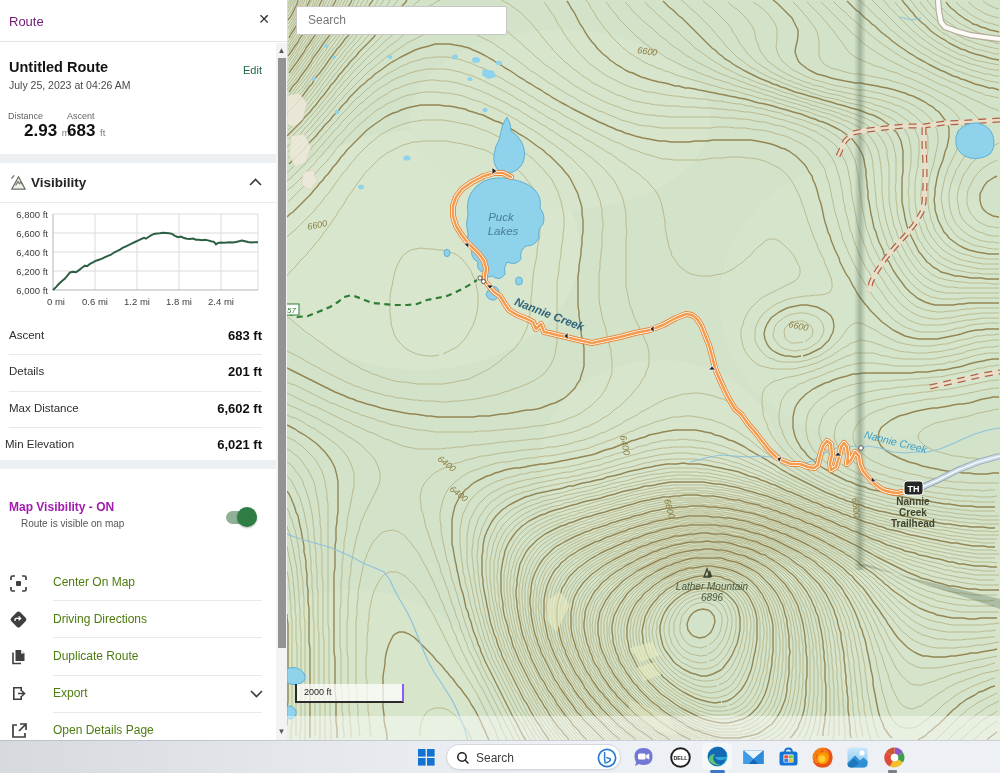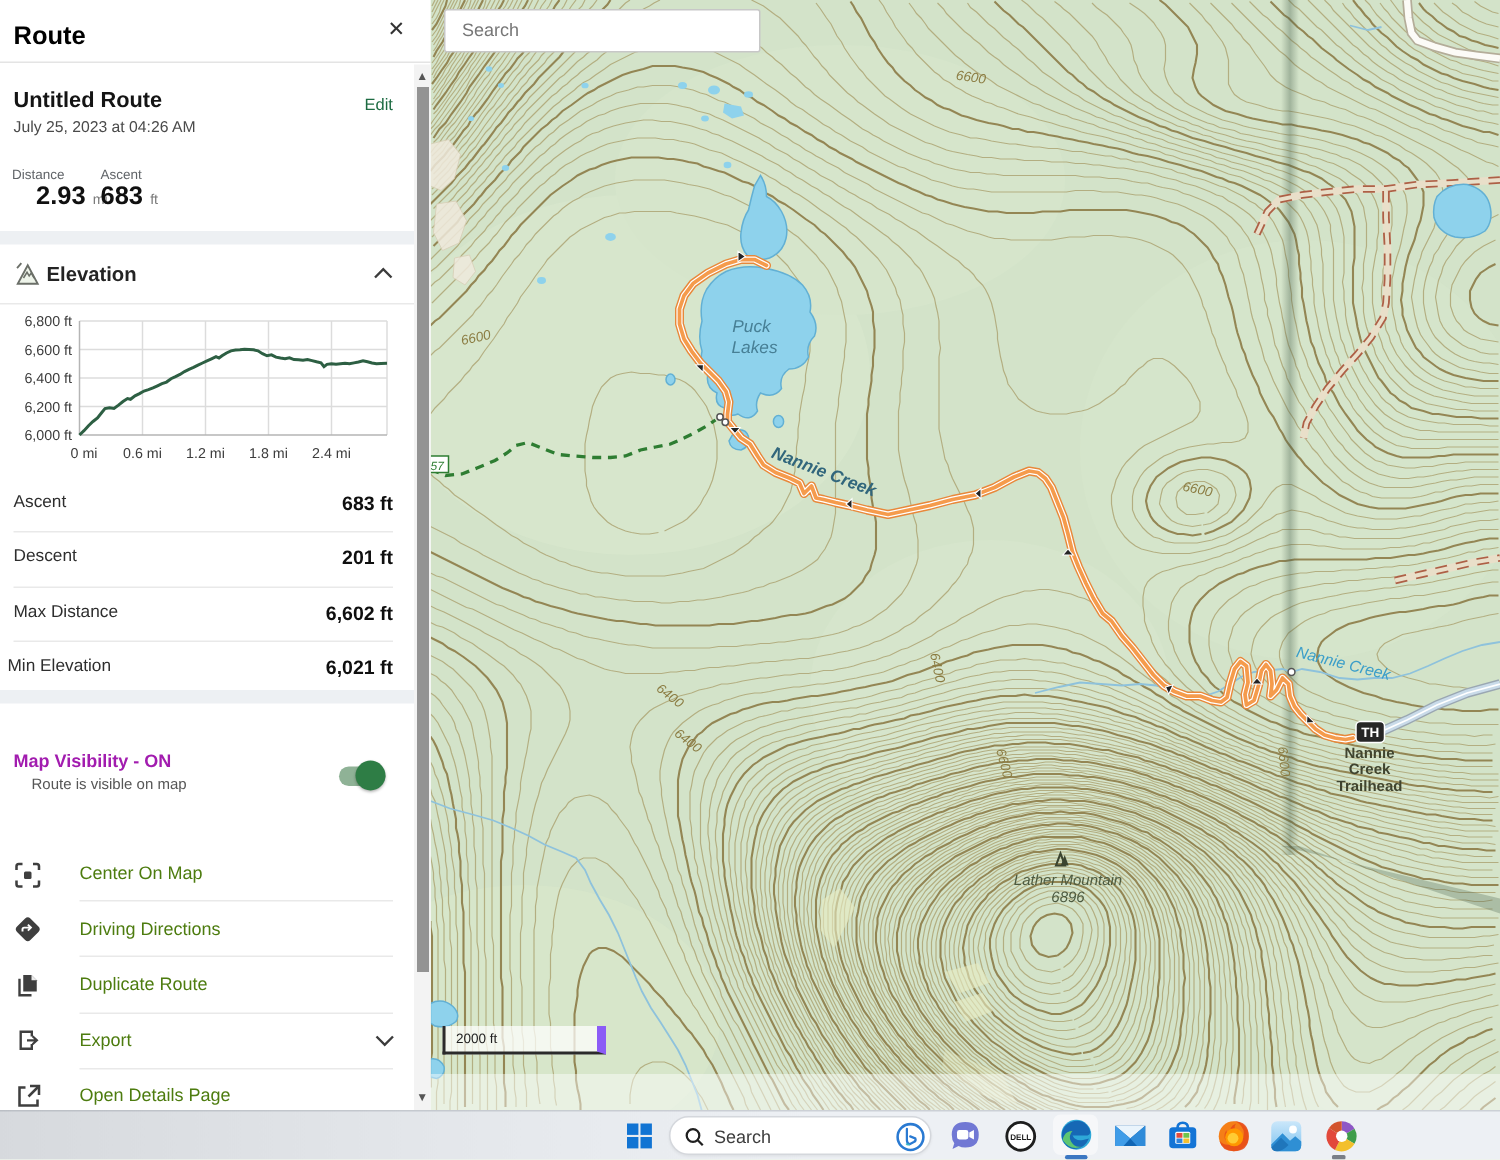--- a/index.html
+++ b/index.html
@@ -1,22 +1,22 @@
 <!DOCTYPE html>
 <html><head><meta charset="utf-8"><style>
 *{margin:0;padding:0;box-sizing:border-box}
 html,body{width:1000px;height:773px;overflow:hidden;font-family:"Liberation Sans",sans-serif}
 .stage{position:relative;width:1000px;height:773px;background:#fff}
 .map{position:absolute;left:287px;top:0;width:713px;height:741px;overflow:hidden;background:#d3e3c9}
 .searchbox{position:absolute;left:9px;top:6px;width:211px;height:29px;background:#fff;border:1px solid #c7c7c7;border-radius:2px;line-height:27px;padding-left:11px;font-size:13.5px;color:#767676}
-.scalebar{position:absolute;left:8px;top:684px;width:109px;height:19px;background:rgba(255,255,255,.72);border-left:2px solid #2b2b2b;border-right:6px solid #8b5cf6;border-bottom:2px solid #2b2b2b;font-size:9px;color:#1f1f1f;line-height:17px;padding-left:7px}
+.scalebar{position:absolute;left:8px;top:684px;width:109px;height:19px;background:rgba(255,255,255,.72);border-left:2px solid #2b2b2b;border-right:2px solid #8b5cf6;border-bottom:2px solid #2b2b2b;font-size:9px;color:#1f1f1f;line-height:17px;padding-left:7px}
 .fade{position:absolute;left:0;top:716px;width:713px;height:25px;background:rgba(255,255,255,.45)}
 .panel{position:absolute;left:0;top:0;width:287px;height:740px;background:#fff}
 .phead{position:absolute;left:0;top:0;width:287px;height:42px;border-bottom:1px solid #e4e4e4}
-.phead .t{position:absolute;left:9px;top:14px;font-size:17px;font-weight:bold;color:#000000}
+.phead .t{position:absolute;left:9px;top:14px;font-size:13px;font-weight:normal;color:#701a75}
 .phead .x{position:absolute;right:17px;top:11px;font-size:14px;color:#333}
 .sb{position:absolute;left:276px;top:43px;width:11px;height:697px;background:#f3f3f3}
 .sb .th{position:absolute;left:1.5px;top:15px;width:8px;height:590px;background:#939393}
 .sb .ar{position:absolute;left:0;width:11px;height:12px;font-size:8px;color:#555;text-align:center;line-height:12px}
 .band{position:absolute;left:0;width:276px;height:9px;background:#edf0f3}
 .hr{position:absolute;background:#e9e9e9;height:1px}
 .lbl{position:absolute;font-size:11.5px;color:#2e2e2e}
 .val{position:absolute;right:25px;font-size:13px;font-weight:bold;color:#0f0f0f;text-align:right}
 .mi{position:absolute;font-size:12px;color:#4d7c0f}
 .micon{position:absolute;left:9px;width:19px;height:19px}
@@ -392,21 +392,21 @@
 <div style="position:absolute;left:8px;top:111px;font-size:9px;color:#606468">Distance</div>
 <div style="position:absolute;left:67px;top:111px;font-size:9px;color:#606468">Ascent</div>
 <div style="position:absolute;left:24px;top:121px;font-size:17px;font-weight:bold;color:#101010">2.93 <span style="font-size:9.5px;font-weight:normal;color:#7a7a7a">mi</span></div>
 <div style="position:absolute;left:67px;top:121px;font-size:17px;font-weight:bold;color:#101010">683 <span style="font-size:9.5px;font-weight:normal;color:#7a7a7a">ft</span></div>
 <div class="band" style="top:154px"></div>
 <svg class="micon" style="top:173px" viewBox="0 0 20 20">
         <path d="M3 17 L10 4 L17 17 Z" fill="#eef4ea" stroke="#6b6f68" stroke-width="1.3"></path>
         <path d="M7 13 L9.5 9 L11 11.5 L12.5 9.5 L14.5 13" fill="none" stroke="#6b6f68" stroke-width="1.1"></path>
         <path d="M2.5 6 L5.5 2.5" stroke="#6b6f68" stroke-width="1.3"></path>
       </svg>
-<div style="position:absolute;left:31px;top:175px;font-size:13.5px;font-weight:bold;color:#242424">Elevation</div>
+<div style="position:absolute;left:31px;top:175px;font-size:13.5px;font-weight:bold;color:#242424">Visibility</div>
 <svg style="position:absolute;left:248px;top:177px" width="15" height="10" viewBox="0 0 15 10">
         <path d="M2 8 L7.5 2.5 L13 8" fill="none" stroke="#3c3c3c" stroke-width="1.6"></path>
       </svg>
 <div class="hr" style="left:0;top:202px;width:276px"></div>
 <svg style="position:absolute;left:0;top:206px" width="276" height="102" viewBox="0 0 276 102">
 <g stroke="#dcdcdc" stroke-width="1">
 <line x1="53" y1="8" x2="258" y2="8"></line>
           <line x1="53" y1="27" x2="258" y2="27"></line>
           <line x1="53" y1="46" x2="258" y2="46"></line>
           <line x1="53" y1="65" x2="258" y2="65"></line>
@@ -432,21 +432,21 @@
 <text x="56" y="99">0 mi</text>
           <text x="95" y="99">0.6 mi</text>
           <text x="137" y="99">1.2 mi</text>
           <text x="179" y="99">1.8 mi</text>
           <text x="221" y="99">2.4 mi</text>
 </g>
 </svg>
 <div class="lbl" style="left:9px;top:329px">Ascent</div>
       <div class="val" style="top:328px">683 ft</div>
 <div class="hr" style="left:9px;top:354px;width:253px"></div>
-<div class="lbl" style="left:9px;top:365px">Descent</div>
+<div class="lbl" style="left:9px;top:365px">Details</div>
       <div class="val" style="top:364px">201 ft</div>
 <div class="hr" style="left:9px;top:391px;width:253px"></div>
 <div class="lbl" style="left:9px;top:402px">Max Distance</div>
       <div class="val" style="top:401px">6,602 ft</div>
 <div class="hr" style="left:9px;top:427px;width:253px"></div>
 <div class="lbl" style="left:5px;top:438px">Min Elevation</div>
       <div class="val" style="top:437px">6,021 ft</div>
 <div class="band" style="top:460px"></div>
 <div style="position:absolute;left:9px;top:500px;font-size:12px;font-weight:bold;color:#a21caf">Map Visibility - ON</div>
 <div style="position:absolute;left:21px;top:518px;font-size:10px;color:#565656">Route is visible on map</div>

